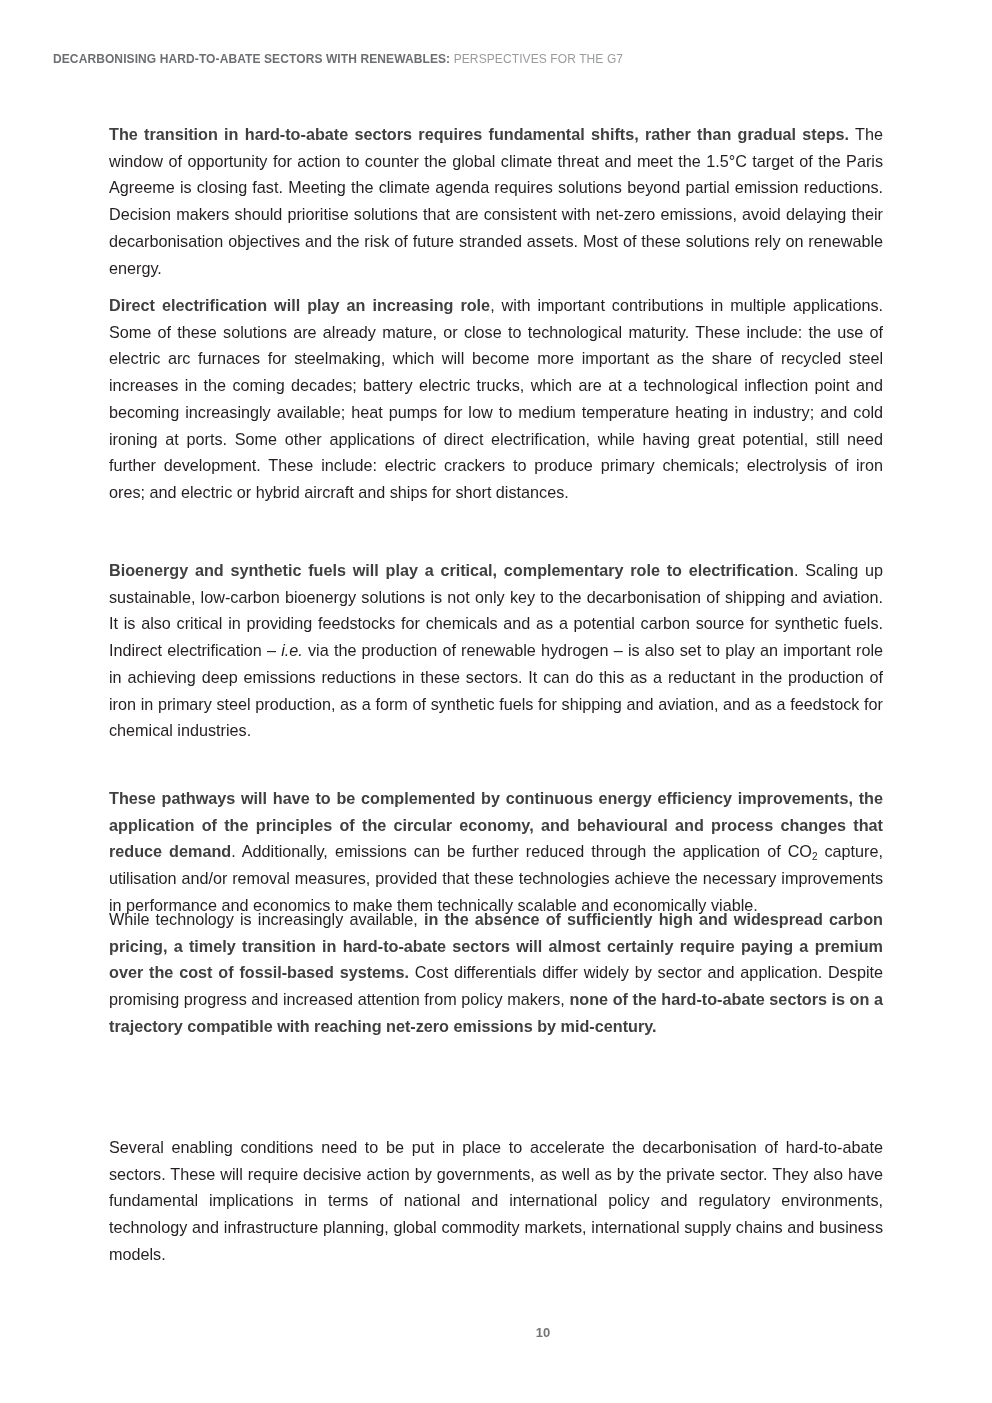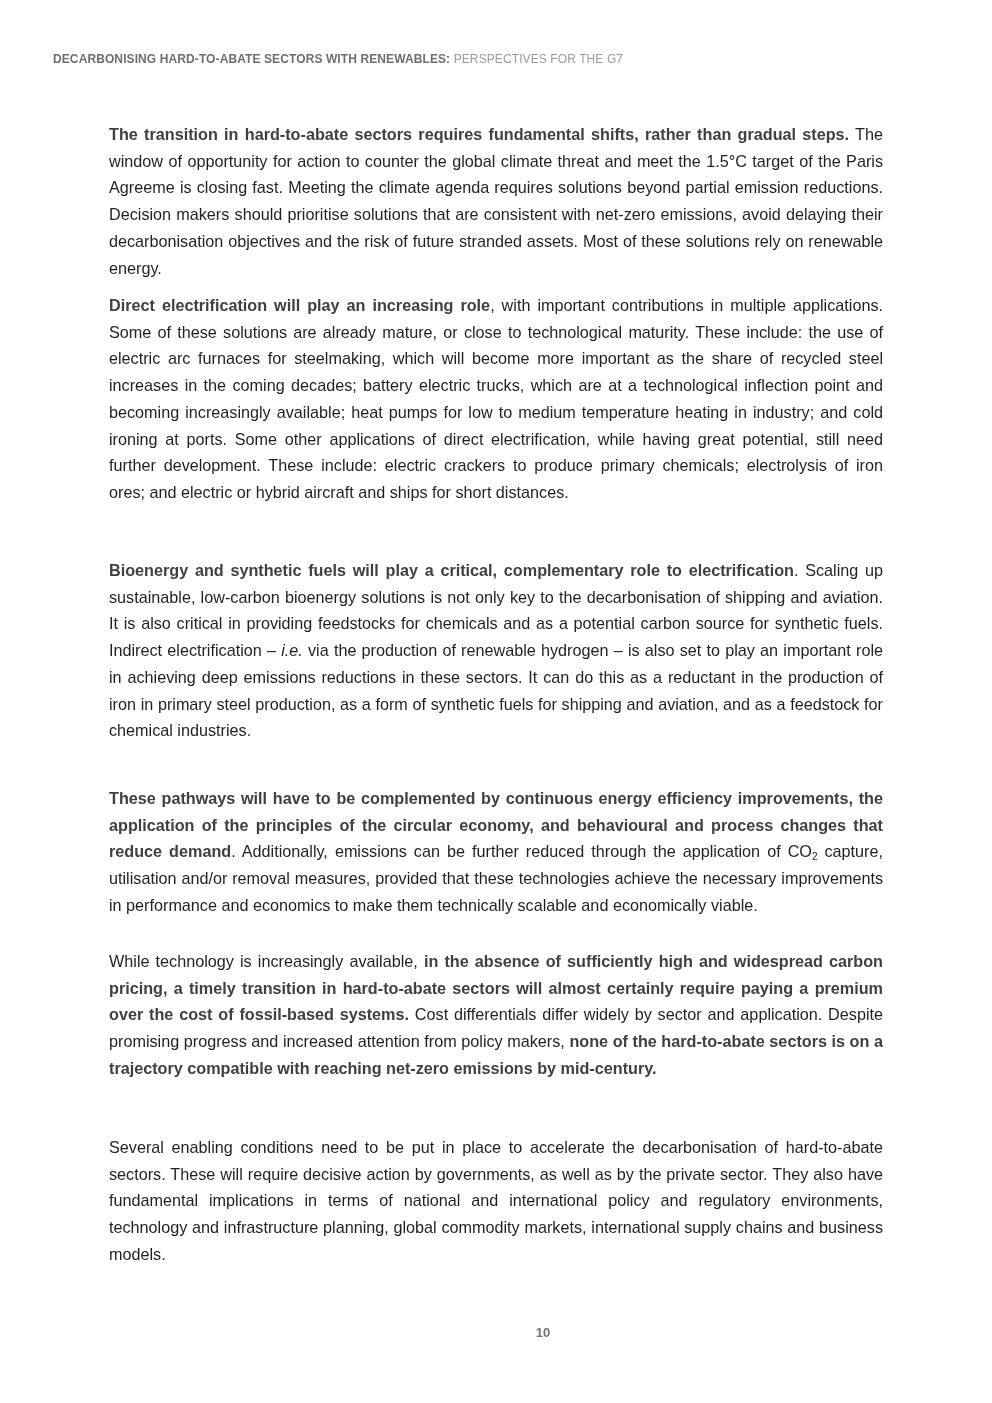--- a/index.html
+++ b/index.html
@@ -49,21 +49,21 @@
       font-weight: bold;
       color: #404040;
     }
     .para i {
       font-style: italic;
     }
     .p1 { position: absolute; top: 0; }
     .p2 { position: absolute; top: 171px; }
     .p3 { position: absolute; top: 427px; margin-top: 9px; }
     .p4 { position: absolute; top: 664px; }
-    .p5 { position: absolute; top: 827px; }
+    .p5 { position: absolute; top: 785px; }
     .p6 { position: absolute; top: 1013px; }
     .para sub {
       font-size: 10px;
       line-height: 0;
       vertical-align: -3px;
     }
     .page-number {
       position: absolute;
       left: 0;
       width: 992px;

